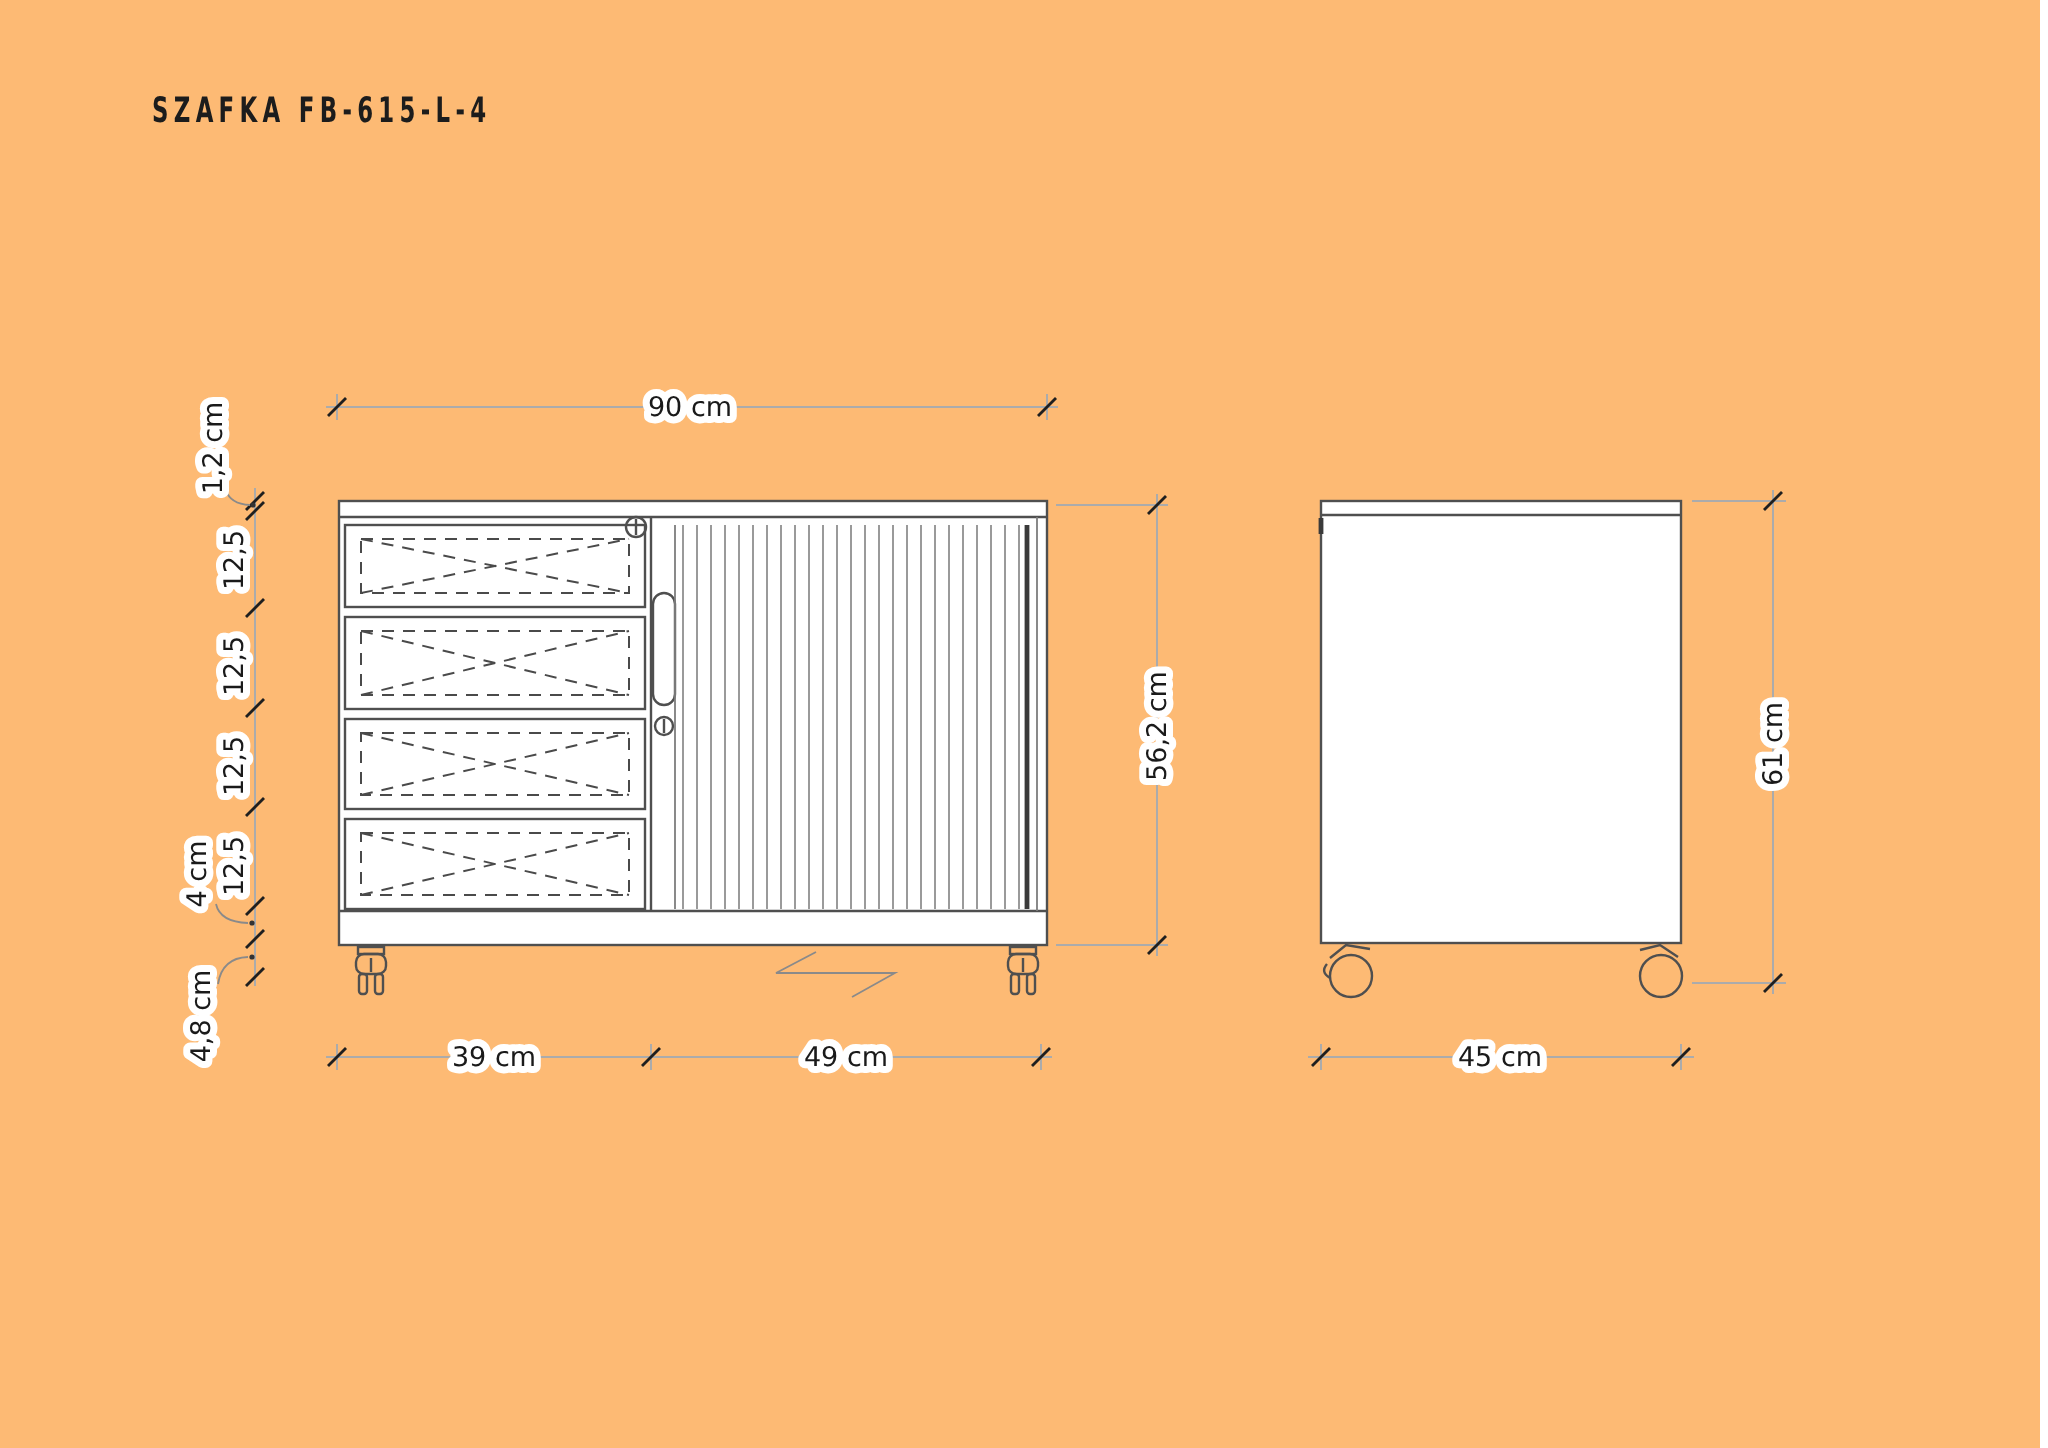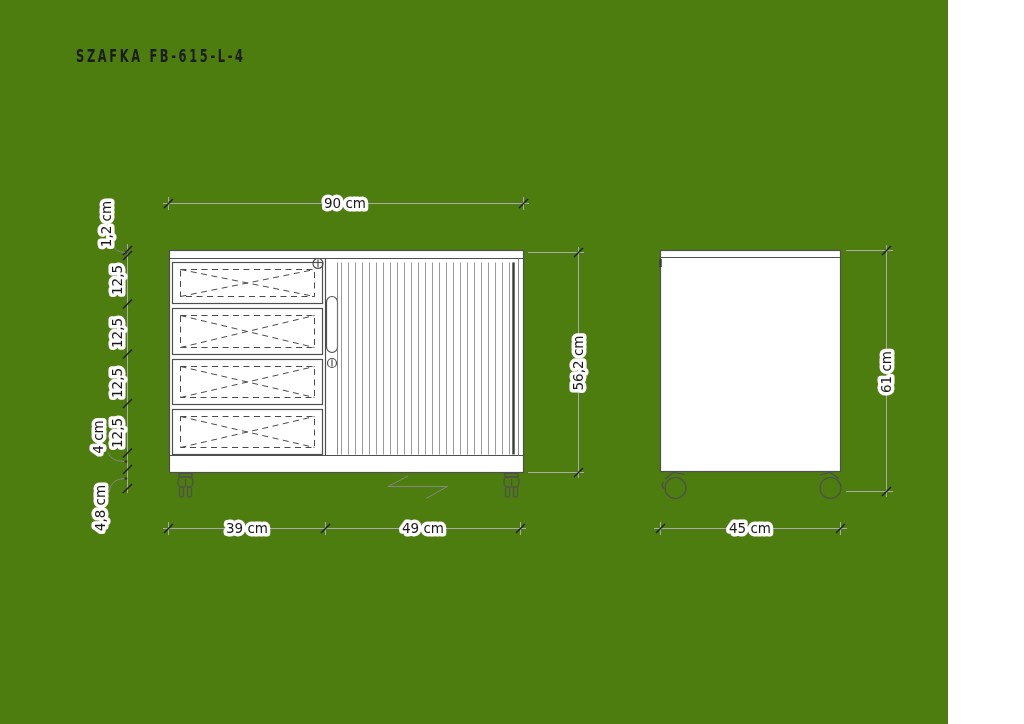--- a/index.html
+++ b/index.html
@@ -1,16 +1,16 @@
 <!DOCTYPE html>
 <html><head>
 <meta charset="utf-8">
 <style>
   html,body{margin:0;padding:0;background:#fff;}
-  .page{position:relative;width:948px;height:724px;background:#4d7c0f;overflow:hidden;
+  .page{position:relative;width:1020px;height:724px;background:#fdba74;overflow:hidden;
         font-family:"DejaVu Sans","Liberation Sans",sans-serif;}
   .title{position:absolute;left:76px;top:46px;font-size:13px;font-weight:bold;color:#1c1c1c;
          letter-spacing:3px;transform:scale(0.88,1.35);transform-origin:left top;white-space:nowrap;}
   svg{position:absolute;left:0;top:0;}
   .ln{stroke:#4f4f4f;stroke-width:1.2;fill:none;}
   .lnf{stroke:#4f4f4f;stroke-width:1.2;fill:#ffffff;}
   .thin{stroke:#7d7d7d;stroke-width:0.9;fill:none;}
   .dash{stroke:#4a4a4a;stroke-width:1;fill:none;stroke-dasharray:6 4.5;}
   .dim{stroke:#ababab;stroke-width:1;fill:none;}
   .tick{stroke:#1f1f1f;stroke-width:1.4;}

